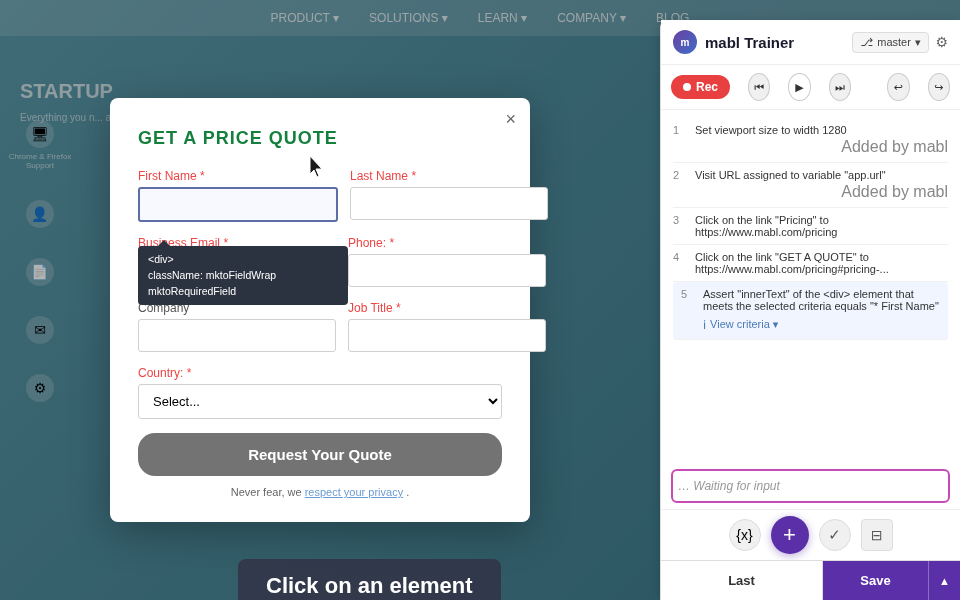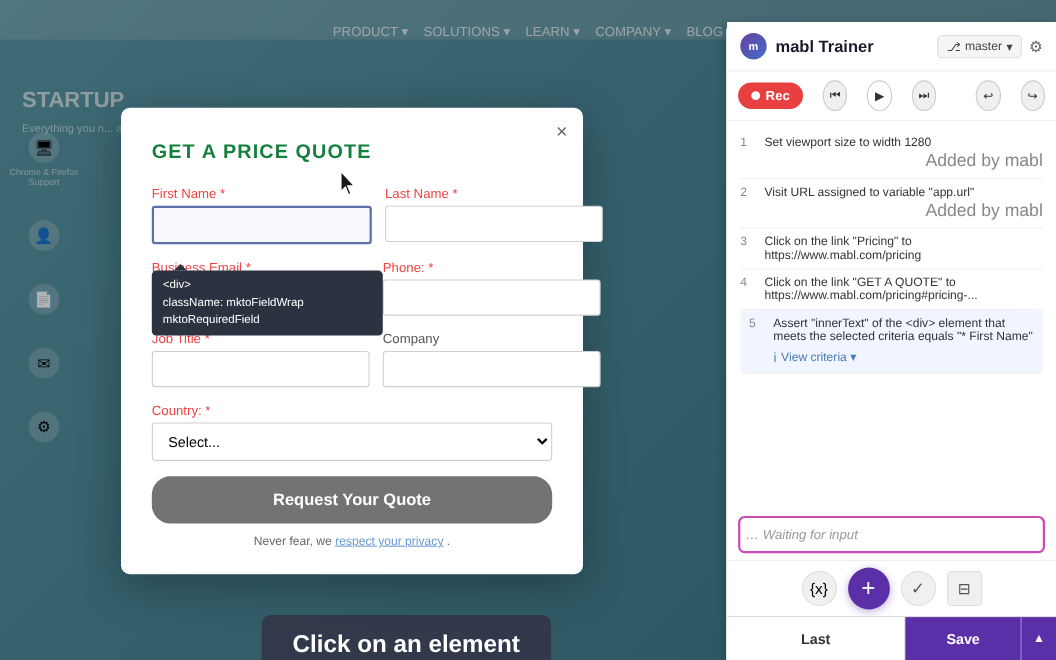--- a/index.html
+++ b/index.html
@@ -6,21 +6,21 @@
     body { width: 960px; height: 600px; overflow: hidden; font-family: -apple-system, BlinkMacSystemFont, 'Segoe UI', sans-serif; position: relative; background: #4a7a8a; }
 
     
     .bg-site {
       position: absolute; inset: 0;
       background: linear-gradient(135deg, #5b9aab 0%, #4a8899 50%, #3d7a8a 100%);
     }
     .bg-nav {
       position: absolute; top: 0; left: 0; right: 0; height: 36px;
       background: rgba(255,255,255,0.15);
-      display: flex; align-items: flex-end; justify-content: center; gap: 14px;
+      display: flex; align-items: center; justify-content: center; gap: 30px;
     }
     .bg-nav-item {
       color: rgba(255,255,255,0.8); font-size: 12px; font-weight: 500;
     }
     .bg-content {
       position: absolute; top: 80px; left: 20px; right: 660px;
       color: rgba(255,255,255,0.6); font-size: 11px;
     }
     .bg-content h2 { font-size: 20px; color: rgba(255,255,255,0.7); margin-bottom: 8px; }
     .bg-content p { font-size: 10px; line-height: 1.4; }
@@ -351,27 +351,27 @@
         <label class="form-label">
           <span>Phone:</span> <span style="color:#e44">*</span>
         </label>
         <input class="form-input" type="tel" style="">
       </div>
     </div>
 
     
     <div class="form-row" style="position:relative;">
       <div class="form-group">
+        <label class="form-label">Company</label>
+        <input class="form-input" type="text" style="">
+      </div>
+      <div class="form-group">
         <label class="form-label">
           <span>Job Title</span> <span style="color:#e44">*</span>
         </label>
-        <input class="form-input" type="text" style="">
-      </div>
-      <div class="form-group">
-        <label class="form-label">Company</label>
         <input class="form-input" type="text" style="">
       </div>
 
       <div class="click-overlay">Click on an element</div>
     </div>
 
     
     <div class="country-row">
       <div class="country-label">
         <span>Country:</span> <span style="color:#e44">*</span>

